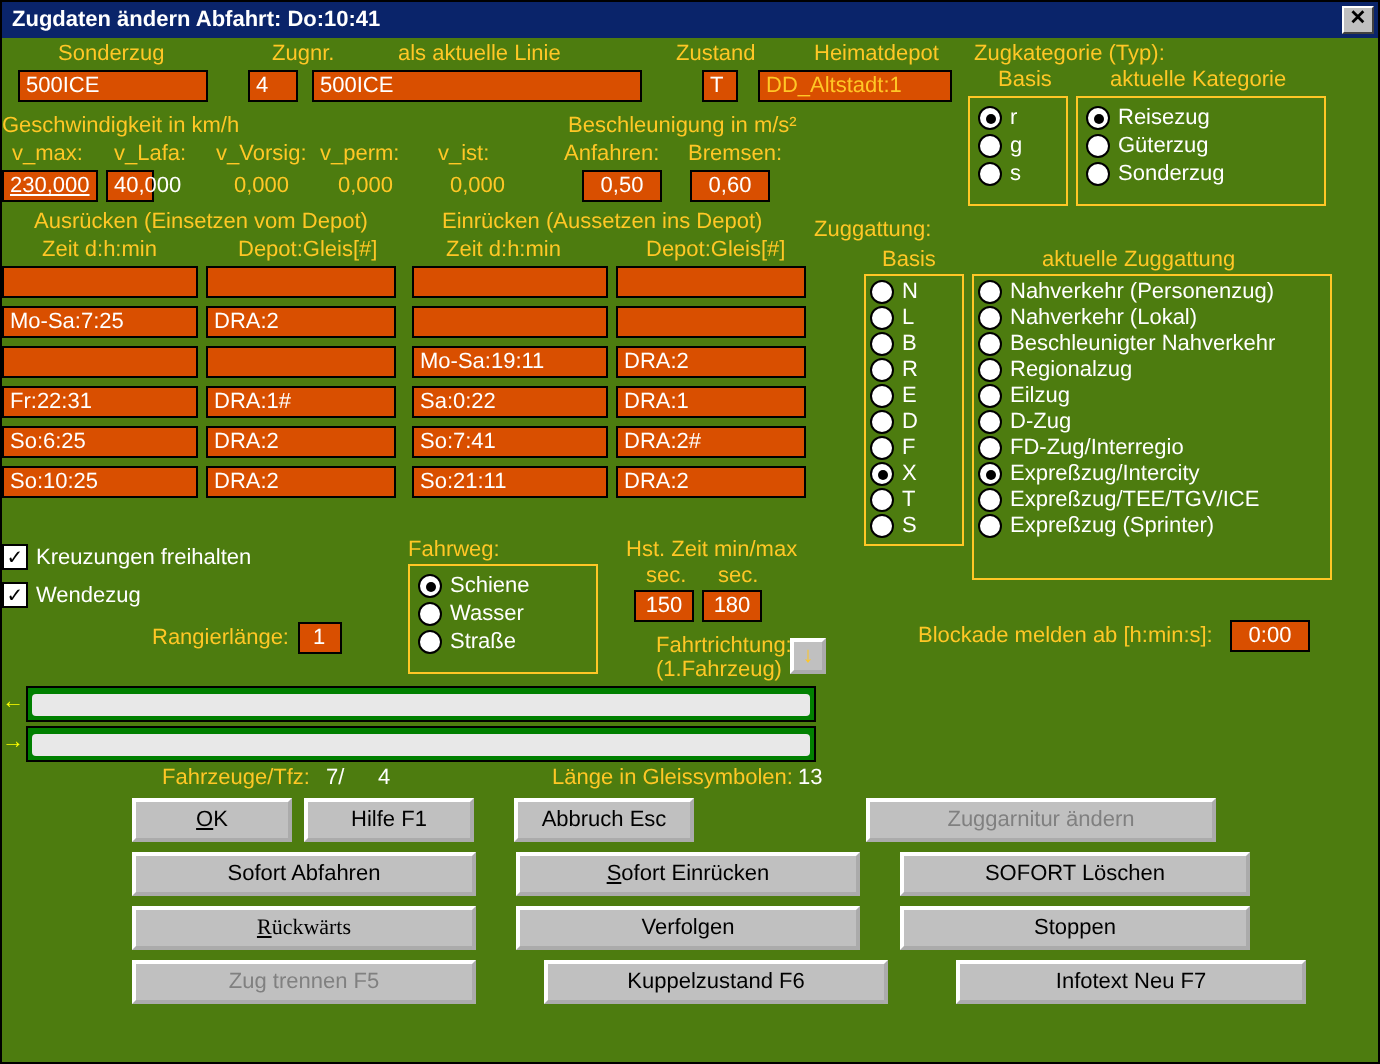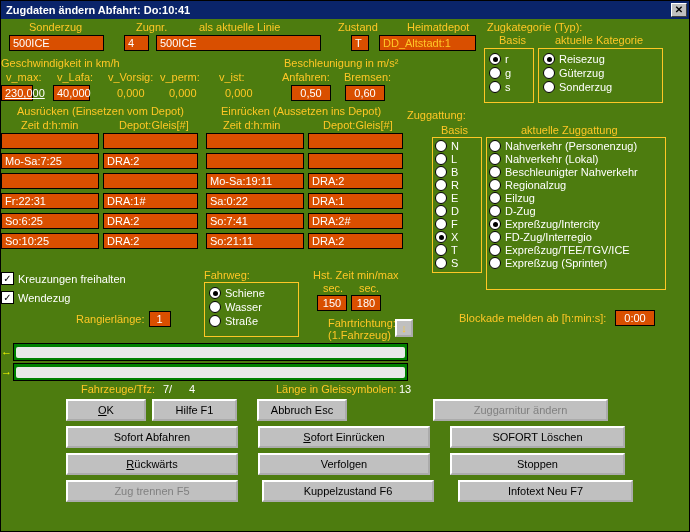--- a/index.html
+++ b/index.html
@@ -77,22 +77,22 @@
           <span class="label-white">Sonderzug</span>
         </div>
     </div>
 
     <div class="abs" style="left:0px;top:38px;">Geschwindigkeit in km/h</div>
     <div class="abs" style="left:5px;top:52px;">v_max:</div>
     <div class="abs" style="left:56px;top:52px;">v_Lafa:</div>
     <div class="abs" style="left:107px;top:52px;">v_Vorsig:</div>
     <div class="abs" style="left:159px;top:52px;">v_perm:</div>
     <div class="abs" style="left:218px;top:52px;">v_ist:</div>
-    <div class="input abs" style="left:0px;top:66px;width:32px;text-decoration:underline;">230,000</div>
-    <div class="input abs" style="left:52px;top:66px;width:37px;">40,000</div>
+    <div class="input abs" style="left:0px;top:66px;width:48px;text-decoration:underline;">230,000</div>
+    <div class="input abs" style="left:52px;top:66px;width:24px;">40,000</div>
     <div class="abs" style="left:116px;top:68px;">0,000</div>
     <div class="abs" style="left:168px;top:68px;">0,000</div>
     <div class="abs" style="left:224px;top:68px;">0,000</div>
 
     <div class="abs" style="left:283px;top:38px;">Beschleunigung in m/s²</div>
     <div class="abs" style="left:281px;top:52px;">Anfahren:</div>
     <div class="abs" style="left:343px;top:52px;">Bremsen:</div>
     <div class="input abs" style="left:290px;top:66px;width:40px;text-align:center;">0,50</div>
     <div class="input abs" style="left:344px;top:66px;width:40px;text-align:center;">0,60</div>
 
@@ -220,26 +220,26 @@
         </div>
         <div class="row" style="margin-bottom: 1px;">
           <span class="radio"></span>
           <span class="label-white">Eilzug</span>
         </div>
         <div class="row" style="margin-bottom: 1px;">
           <span class="radio"></span>
           <span class="label-white">D-Zug</span>
         </div>
         <div class="row" style="margin-bottom: 1px;">
+          <span class="radio"></span>
+          <span class="label-white">FD-Zug/Interregio</span>
+        </div>
+        <div class="row" style="margin-bottom: 1px;">
           <span class="radio checked"></span>
           <span class="label-white">Expreßzug/Intercity</span>
-        </div>
-        <div class="row" style="margin-bottom: 1px;">
-          <span class="radio"></span>
-          <span class="label-white">FD-Zug/Interregio</span>
         </div>
         <div class="row" style="margin-bottom: 1px;">
           <span class="radio"></span>
           <span class="label-white">Expreßzug/TEE/TGV/ICE</span>
         </div>
         <div class="row" style="margin-bottom: 18px;">
           <span class="radio"></span>
           <span class="label-white">Expreßzug (Sprinter)</span>
         </div>
       </div>
@@ -307,25 +307,25 @@
         <div class="btn" style="width:85px;">Hilfe     F1</div>
         <div class="btn" style="width:90px;margin-left:14px;">Abbruch  Esc</div>
         <div class="btn disabled" style="width:175px;margin-left:80px;">Zuggarnitur ändern</div>
       </div>
       <div class="row" style="gap:6px;margin-bottom:5px;">
         <div class="btn" style="width:172px;">Sofort Abfahren</div>
         <div class="btn" style="width:172px;margin-left:14px;"><u>S</u>ofort Einrücken</div>
         <div class="btn" style="width:175px;margin-left:14px;">SOFORT Löschen</div>
       </div>
       <div class="row" style="gap:6px;margin-bottom:5px;">
-        <div class="btn" style="width:172px;"><u>R</u>ückwärts</div>
+        <div class="btn" style="width:172px;font-family:Liberation Serif, serif;"><u>R</u>ückwärts</div>
         <div class="btn" style="width:172px;margin-left:14px;">Verfolgen</div>
         <div class="btn" style="width:175px;margin-left:14px;">Stoppen</div>
       </div>
-      <div class="row" style="gap:10px;">
+      <div class="row" style="gap:20px;">
         <div class="btn disabled" style="width:172px;">Zug trennen      F5</div>
         <div class="btn" style="width:172px;margin-left:14px;">Kuppelzustand   F6</div>
         <div class="btn" style="width:175px;margin-left:14px;">Infotext Neu    F7</div>
       </div>
     </div>
 
   </div>
 </div>
 
 </body></html>

